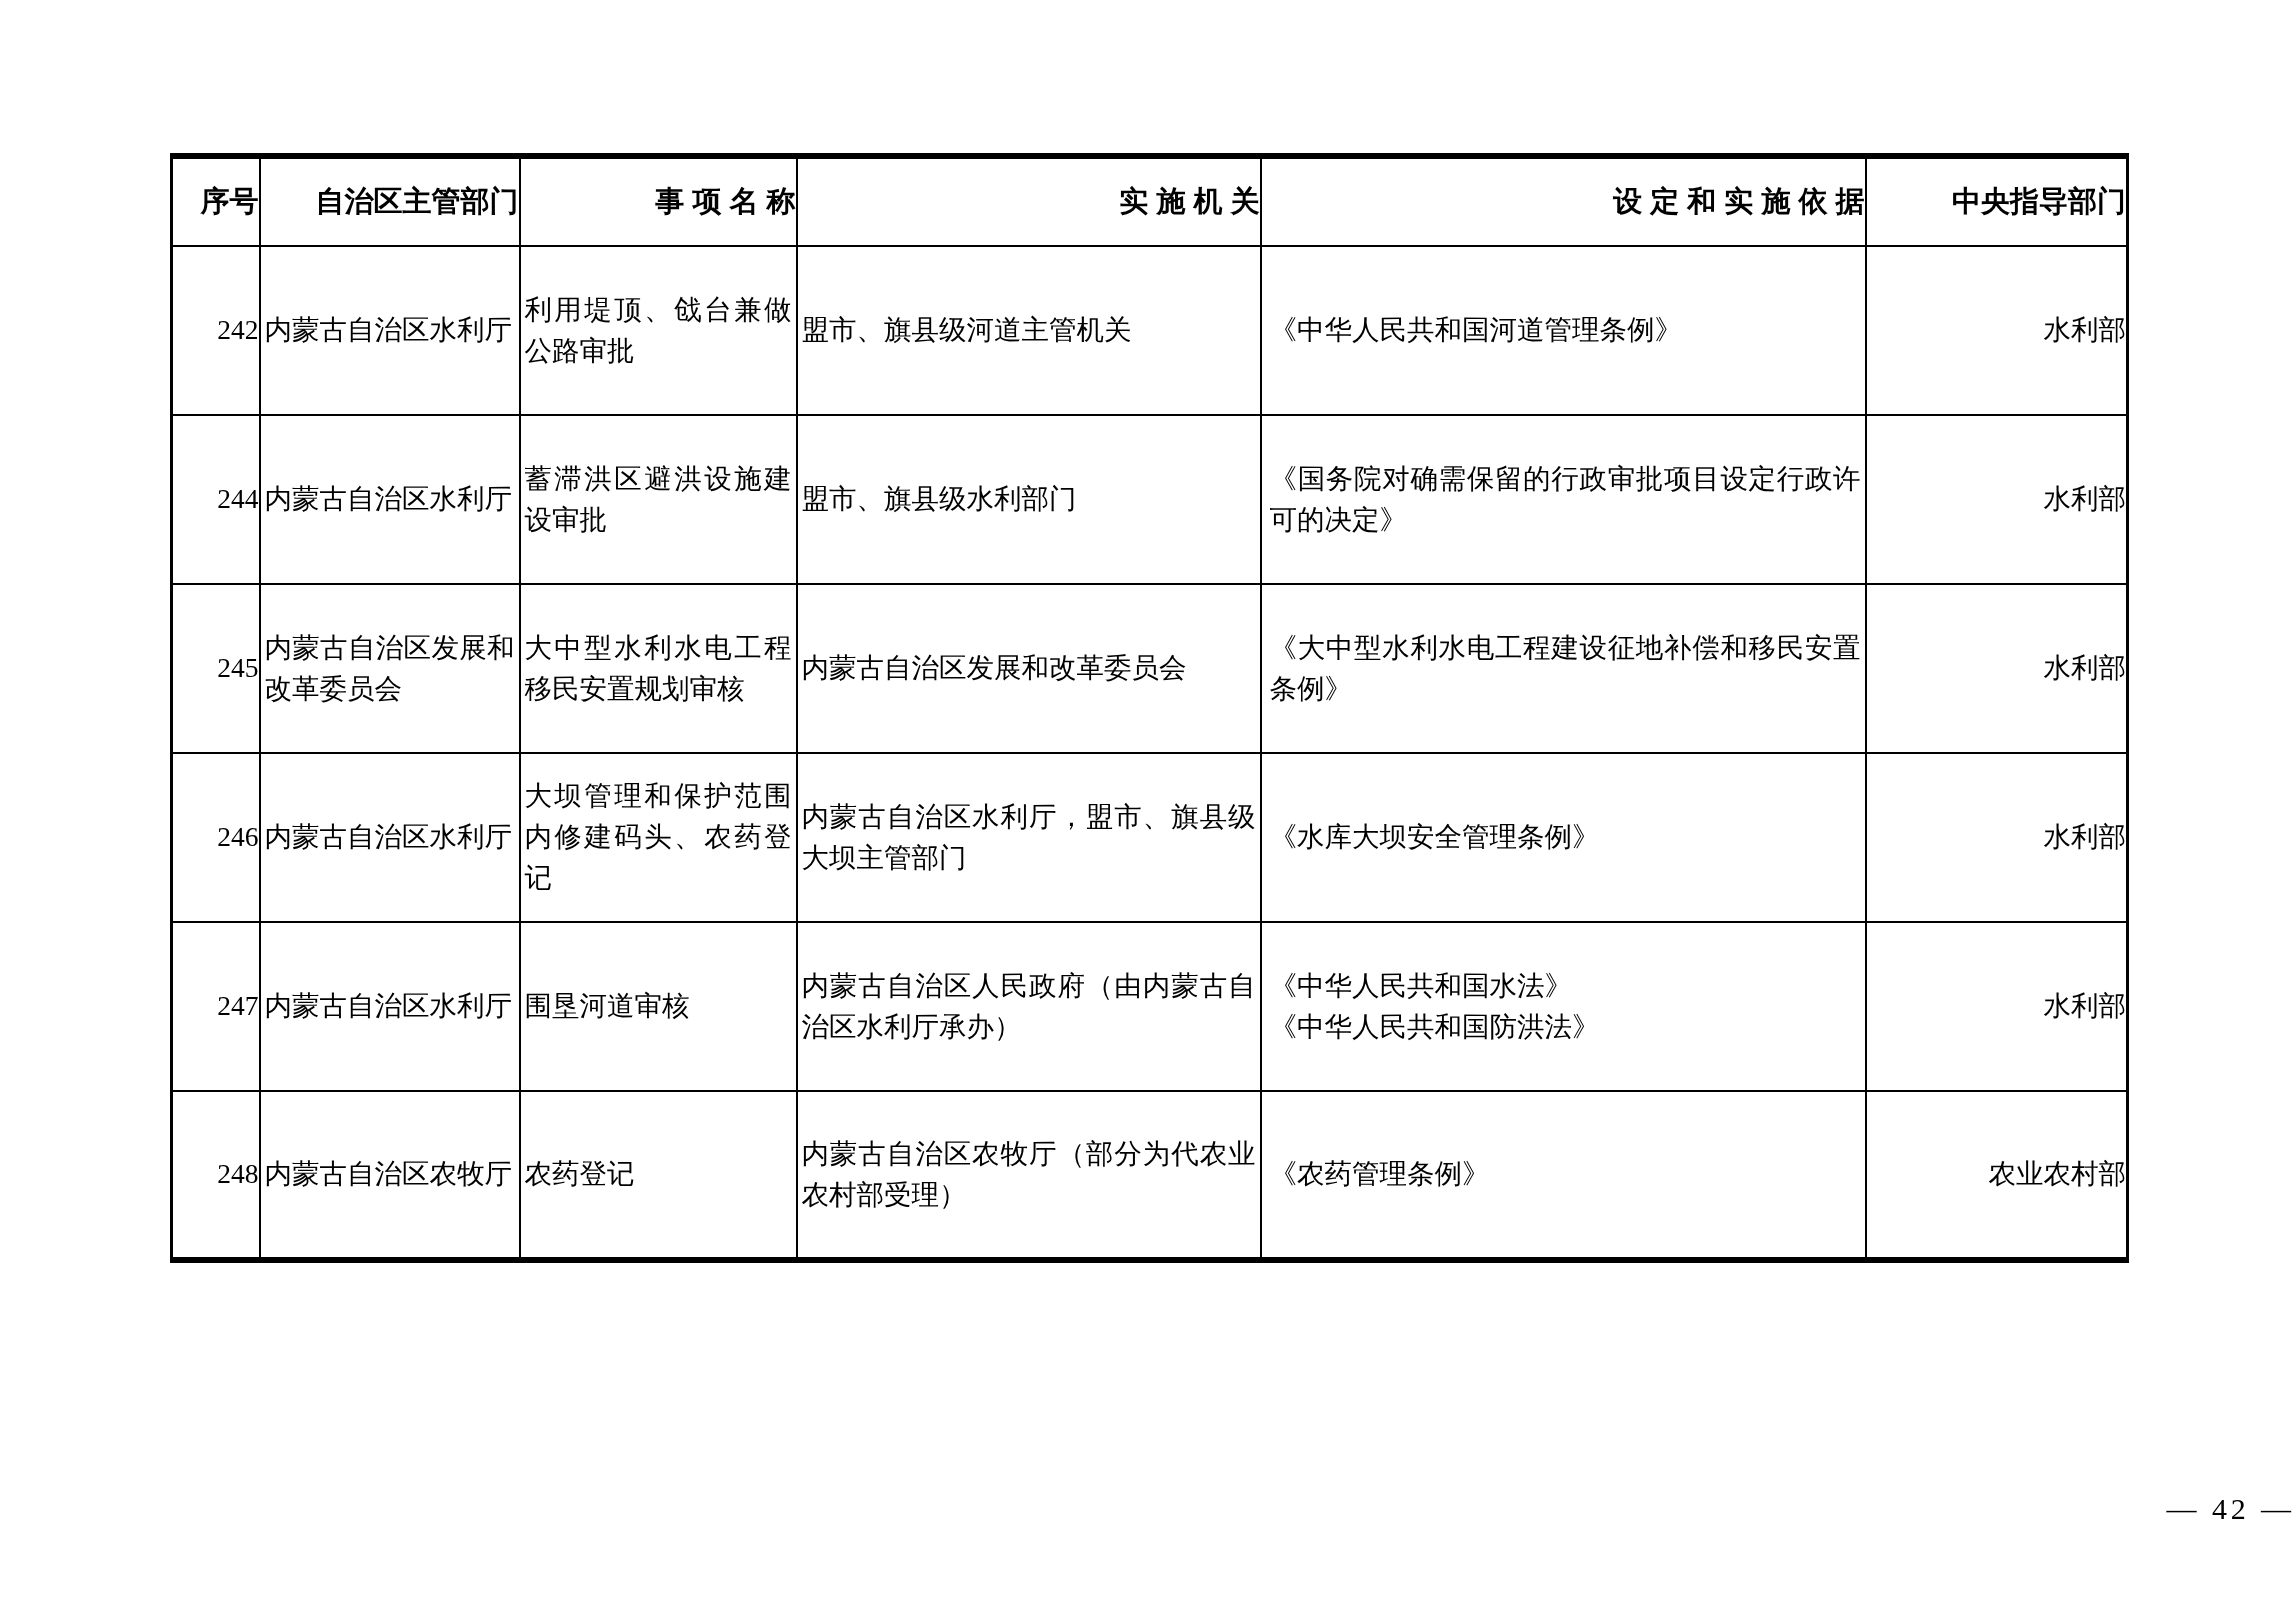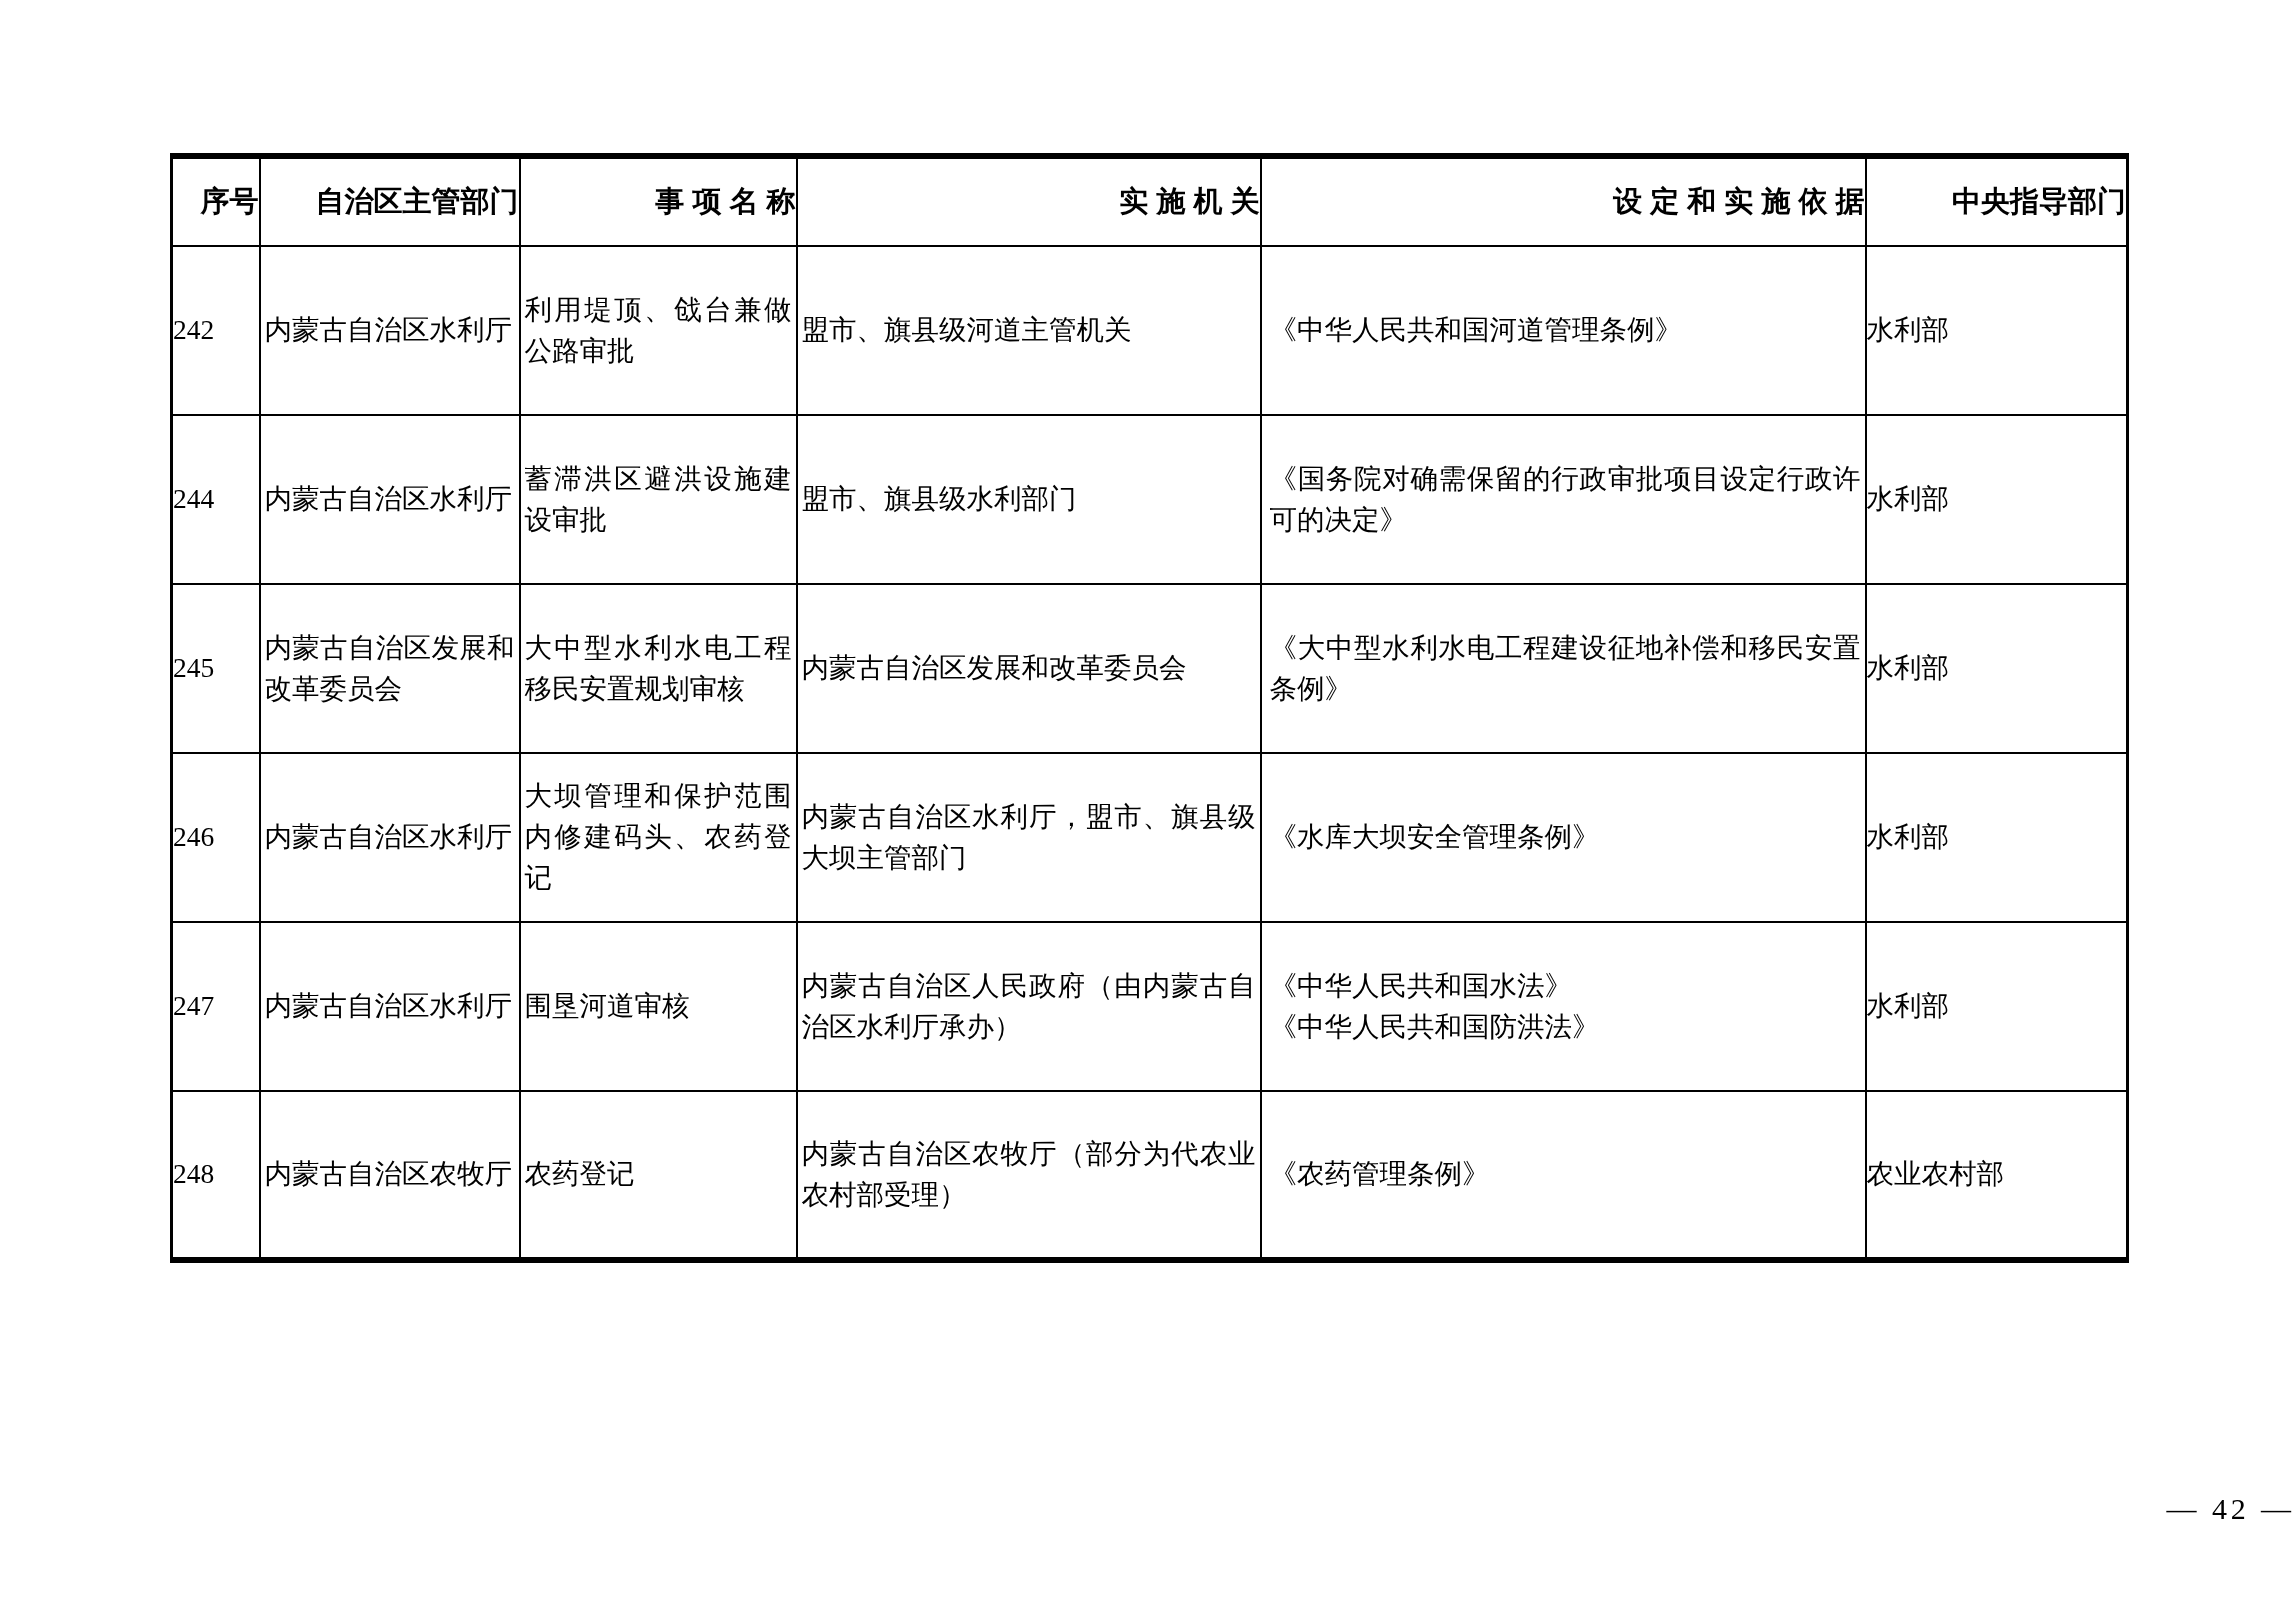--- a/index.html
+++ b/index.html
@@ -50,21 +50,21 @@
     padding: 0;
     white-space: nowrap;
   }
   td {
     font-family: "Liberation Serif", serif;
     font-size: 27.5px;
     line-height: 1.48;
     padding: 0 3.9px;
   }
   td.c-serial, td.c-central {
-    text-align: left;
+    text-align: right;
     padding: 0;
   }
   td.c-dept, td.c-item, td.c-agency, td.c-basis {
     text-align: justify;
     text-align-last: left;
   }
   td.c-basis {
     white-space: pre-line;
     padding-left: 8px;
   }

